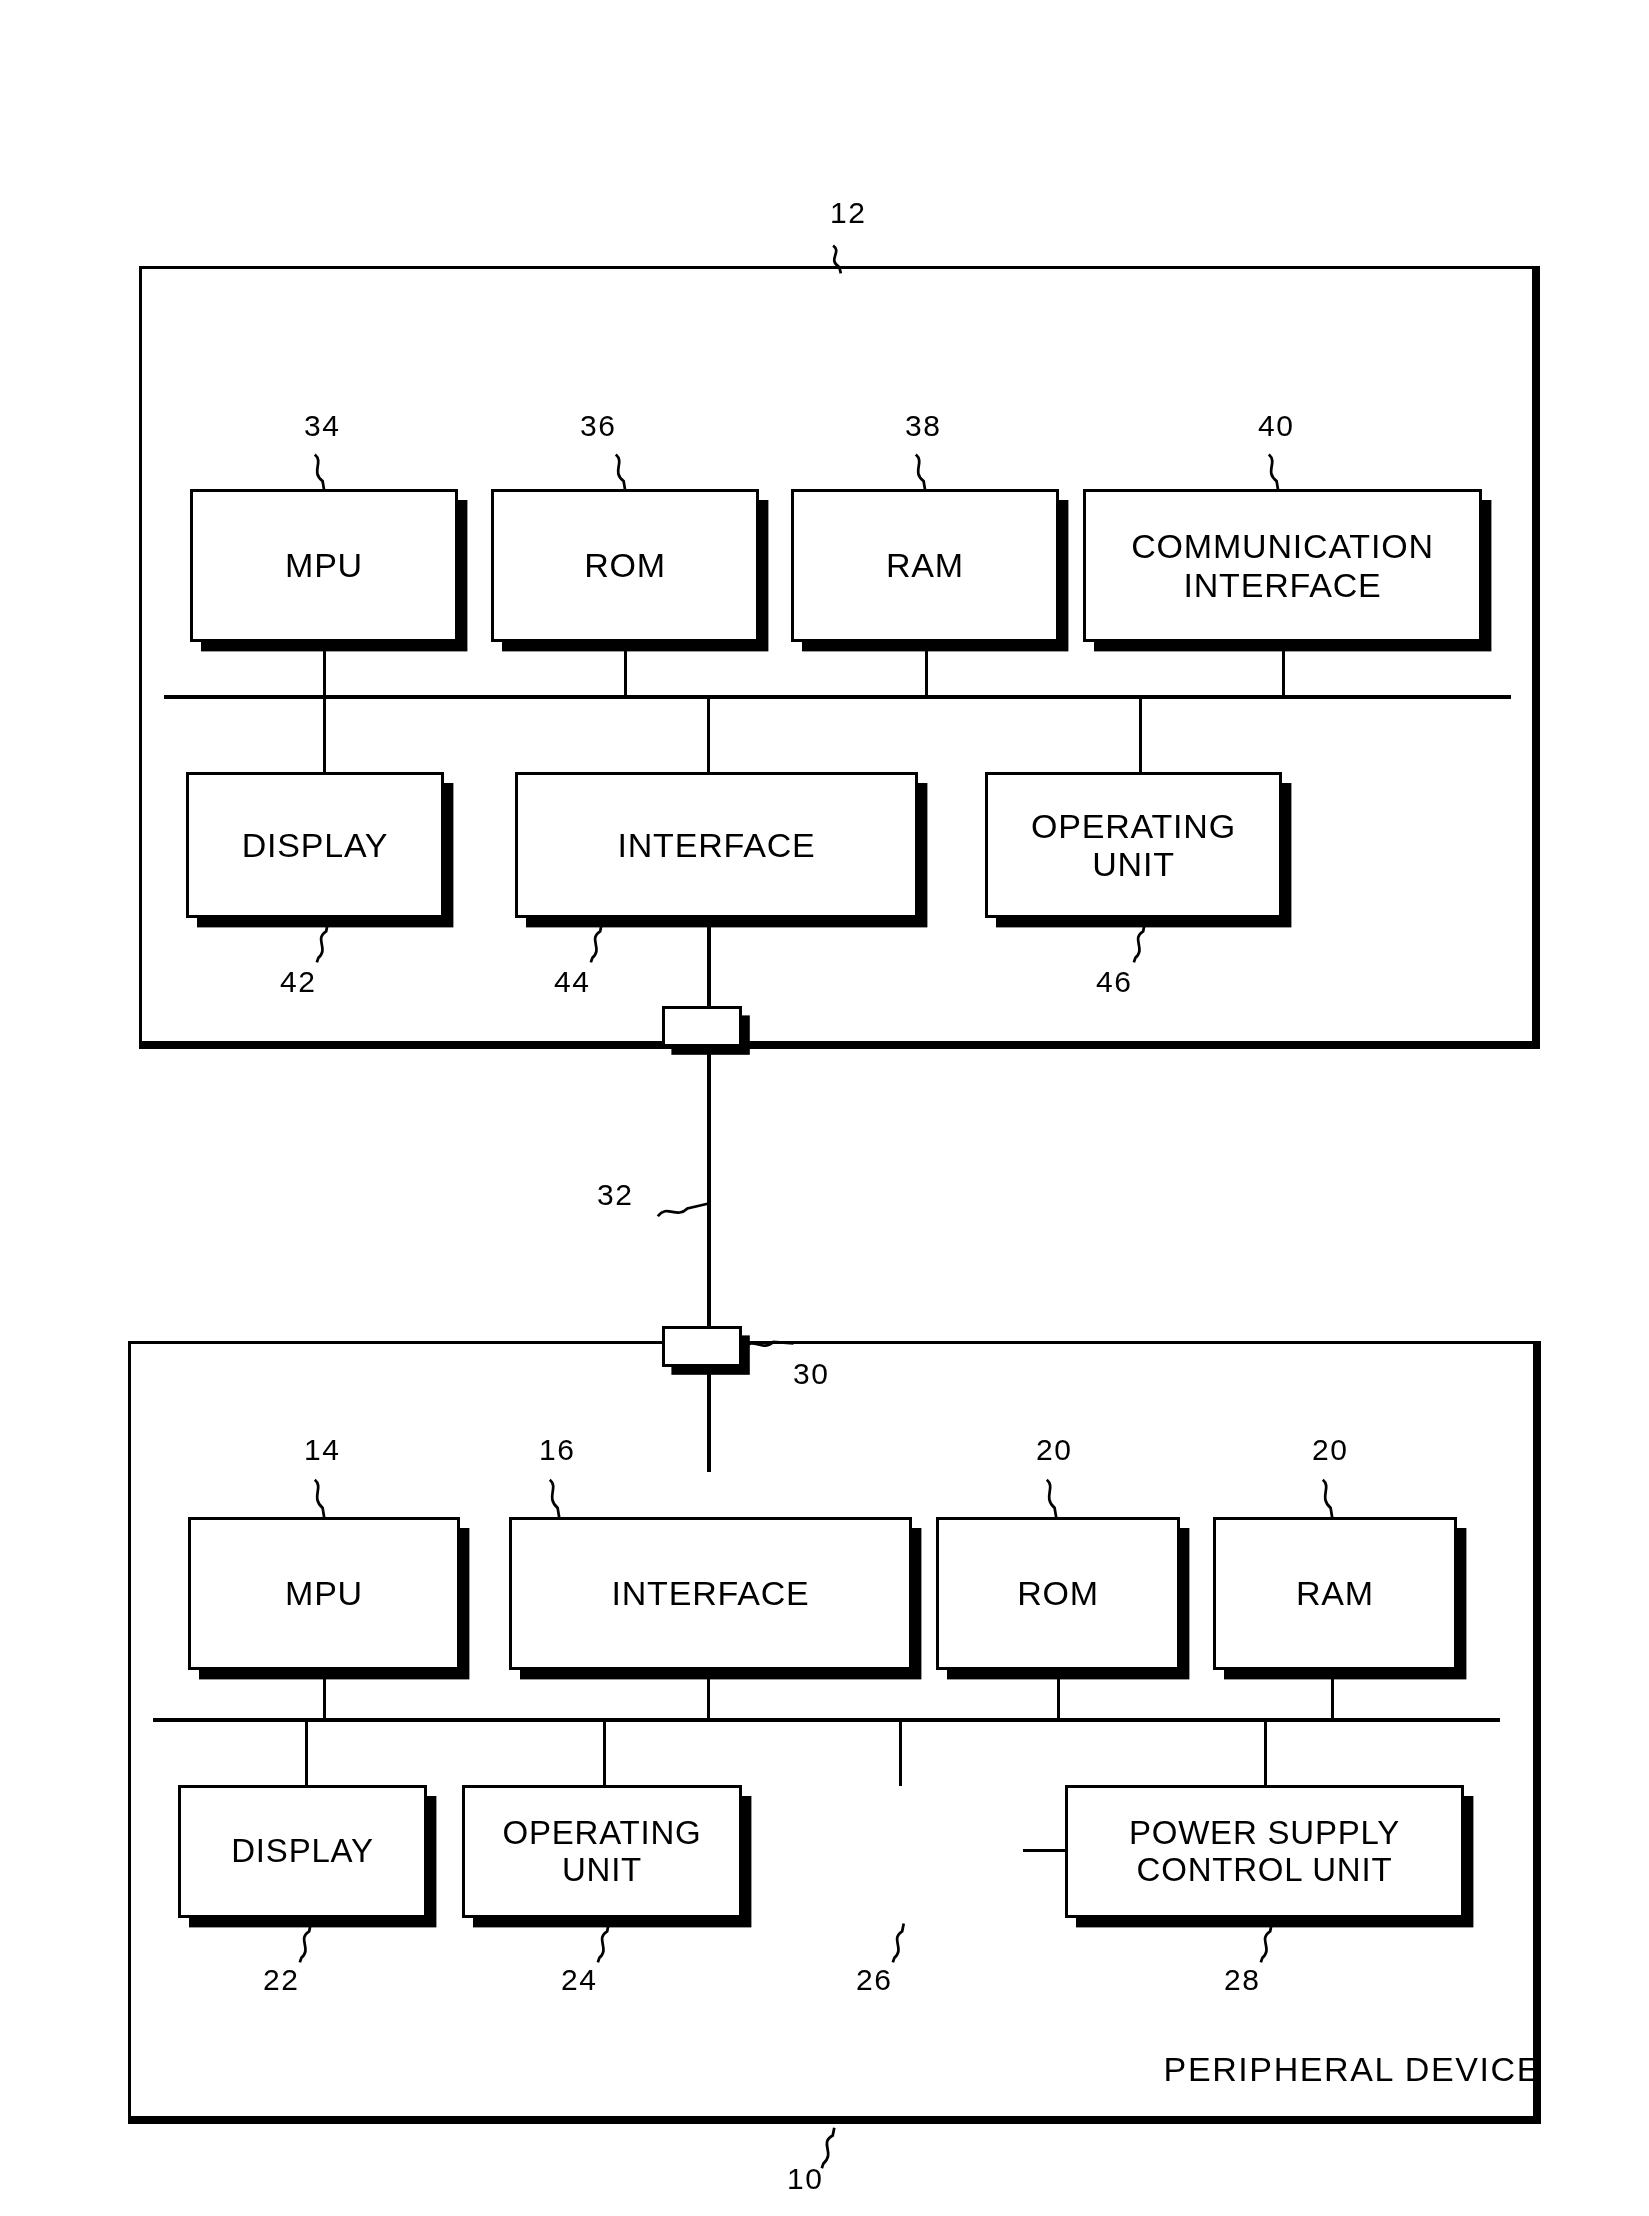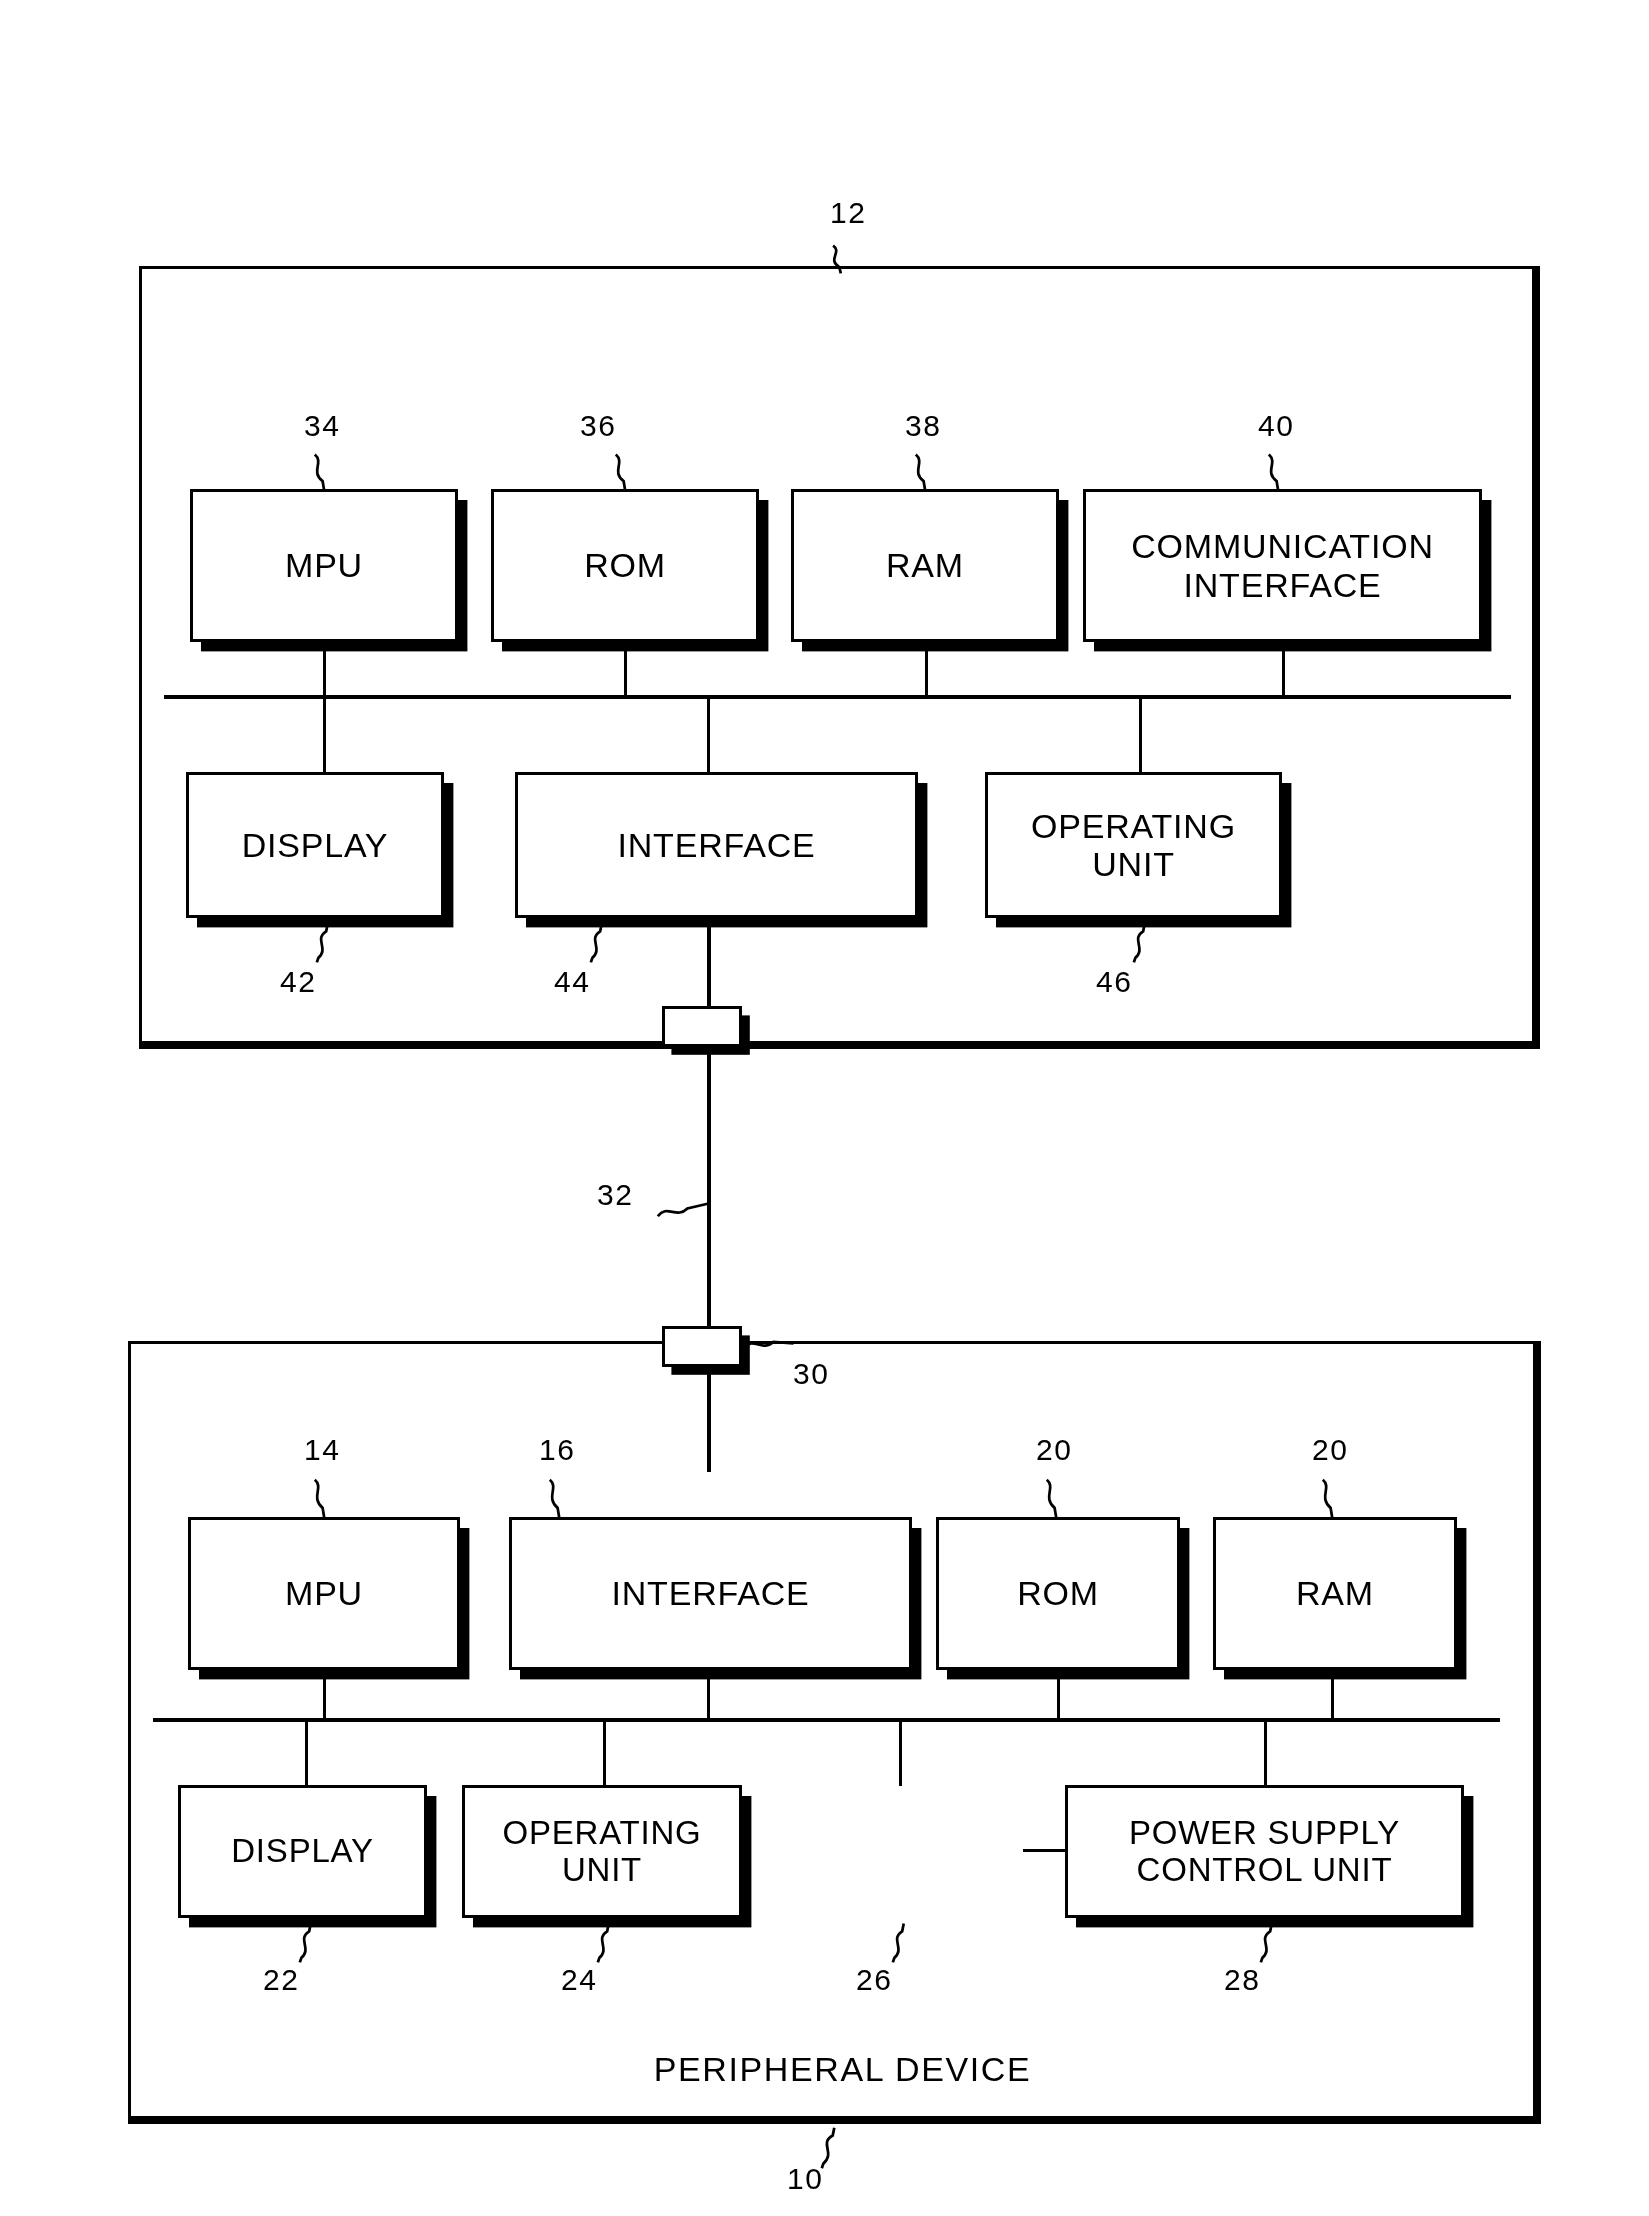--- a/index.html
+++ b/index.html
@@ -213,21 +213,21 @@
 
   <div class="plug" style="left:662px; top:1326px; width:80px; height:41px;"></div>
   <div class="ref" style="left:793px; top:1325px;margin-top:32px;">30</div>
   <svg class="squig" style="left:742px; top:1331px; width:55px; height:31px;" viewBox="0 0 70 40">
     <path d="M2 22 C14 6, 26 28, 40 14 L66 16" stroke="#000" stroke-width="3.5" fill="none"></path>
   </svg>
 
   <div class="cable" style="left:707px; top:1368px; height:104px;"></div>
 
   <div class="outer-box" style="left:128px; top:1341px; width:1413px; height:783px;"></div>
-  <div class="outer-caption" style="left:136px; top:2050px; width:1413px;">PERIPHERAL DEVICE</div>
+  <div class="outer-caption" style="left:128px; top:2050px; width:1413px;text-align:right;">PERIPHERAL DEVICE</div>
 
   <svg class="squig" style="left:814px; top:2126px; width:39px; height:44px;" viewBox="0 0 50 56">
     <path d="M26 2 L24 12 C6 22, 28 34, 12 48 L10 54" stroke="#000" stroke-width="3.5" fill="none"></path>
   </svg>
   <div class="ref" style="left:787px; top:2162px;">10</div>
 
   <div class="bus" style="left:153px; top:1718px; width:1347px;"></div>
 
   <div class="lead" style="left:323px;  top:1669px; height:52px;"></div>
   <div class="lead" style="left:707px;  top:1669px; height:52px;"></div>

